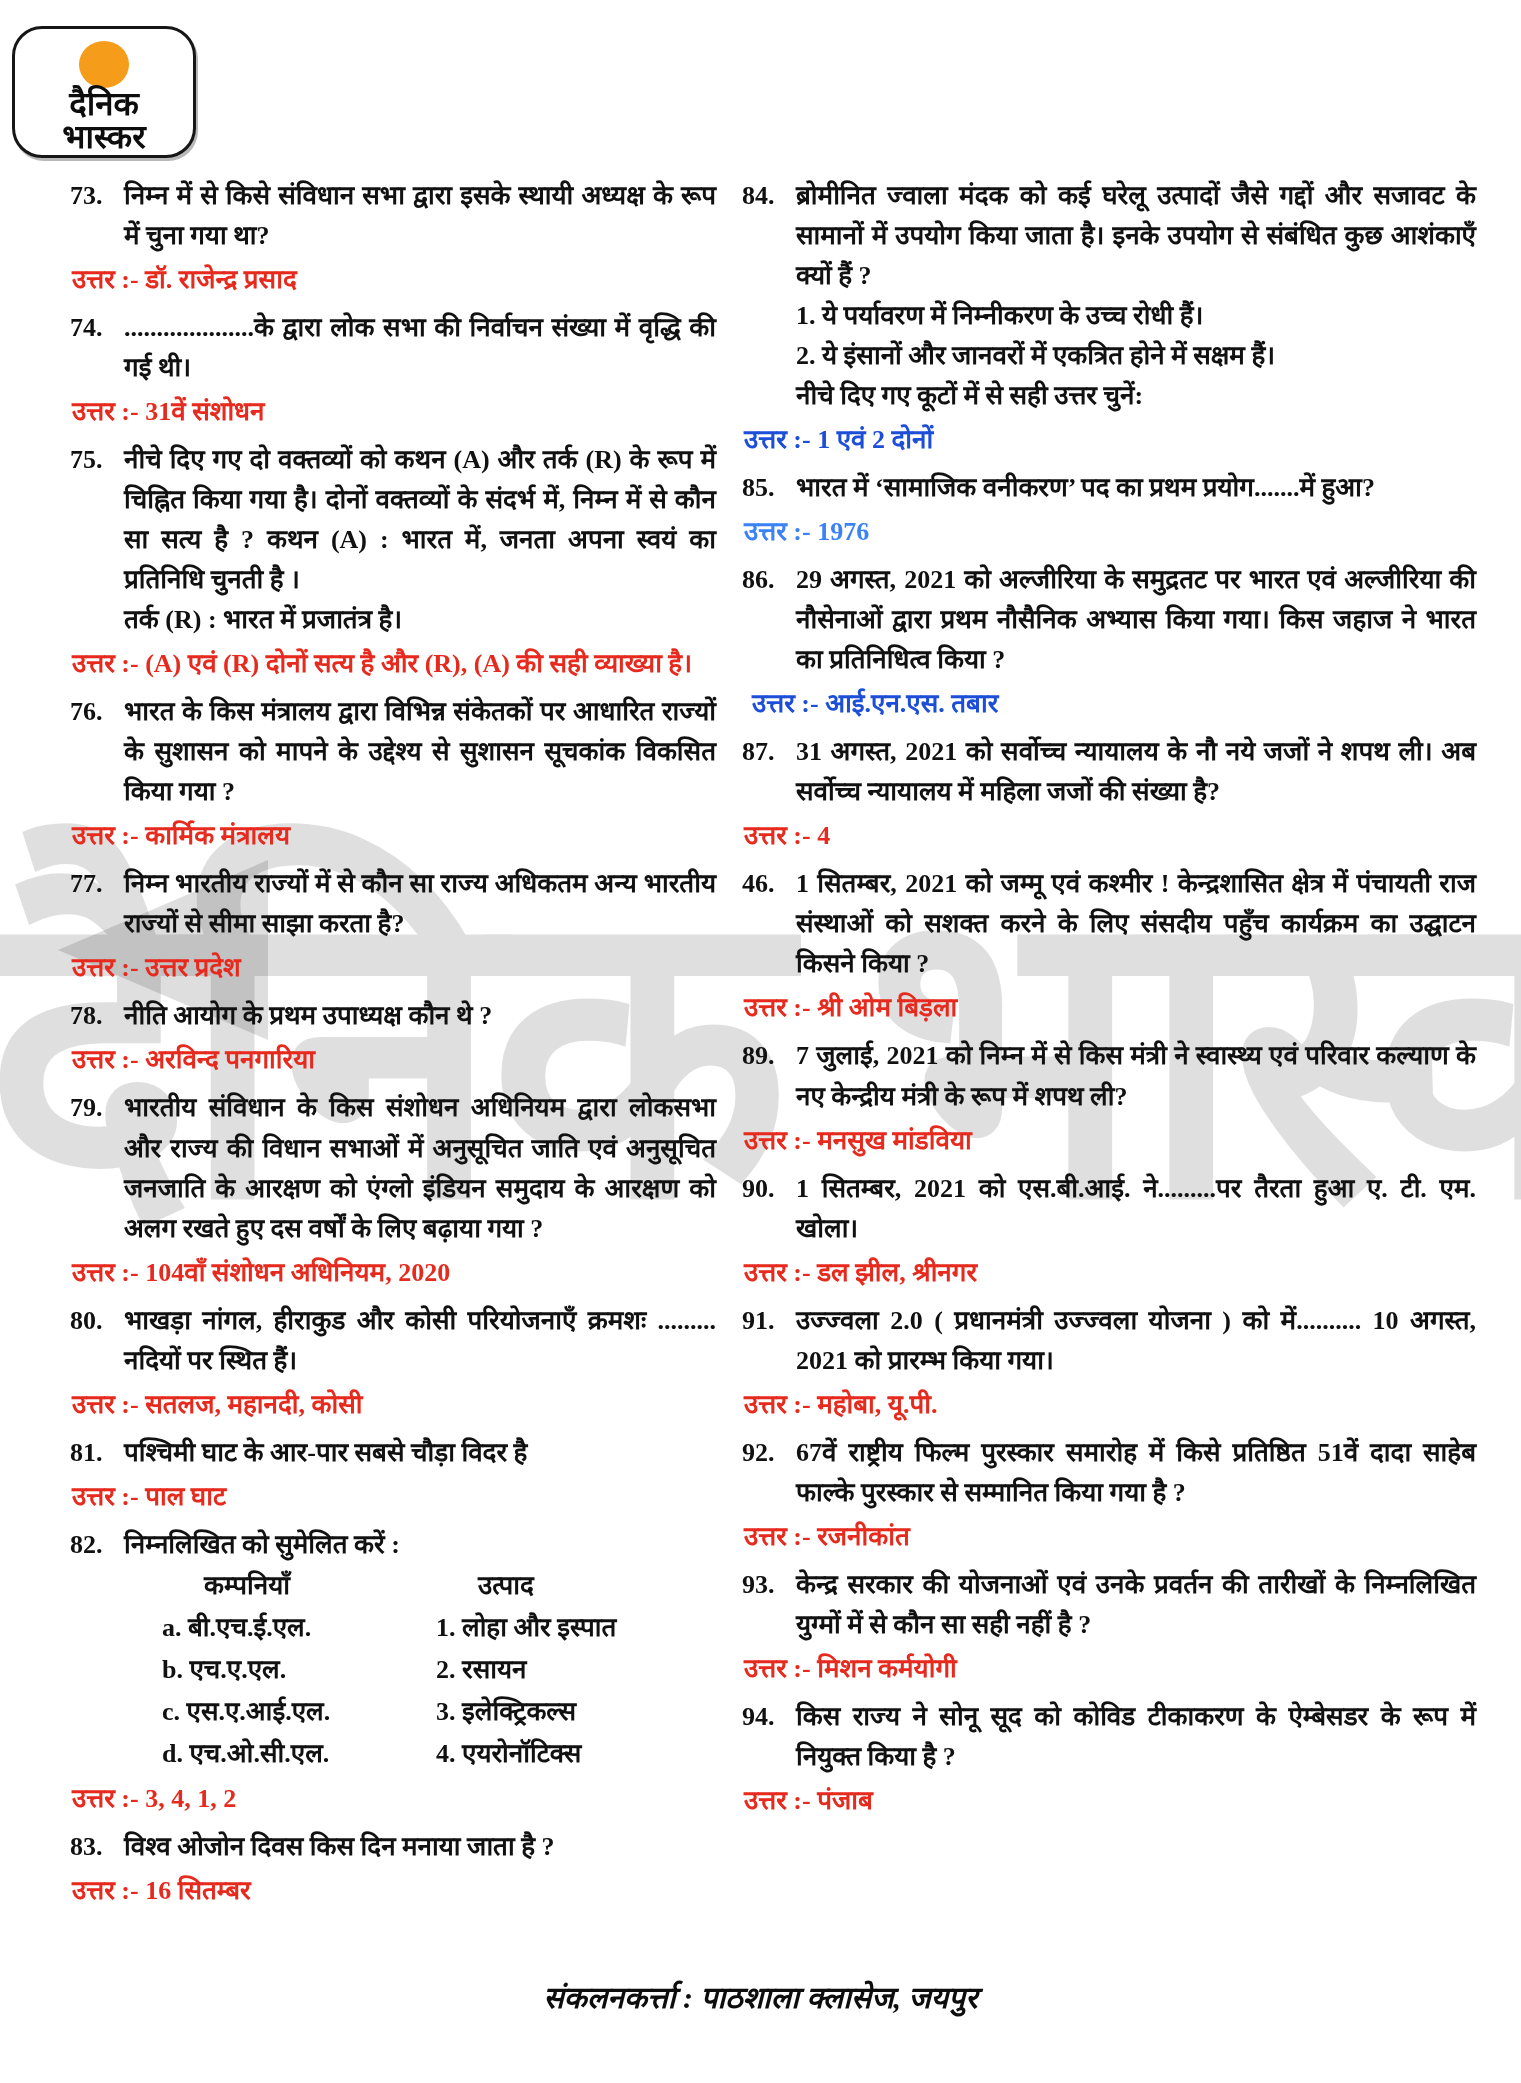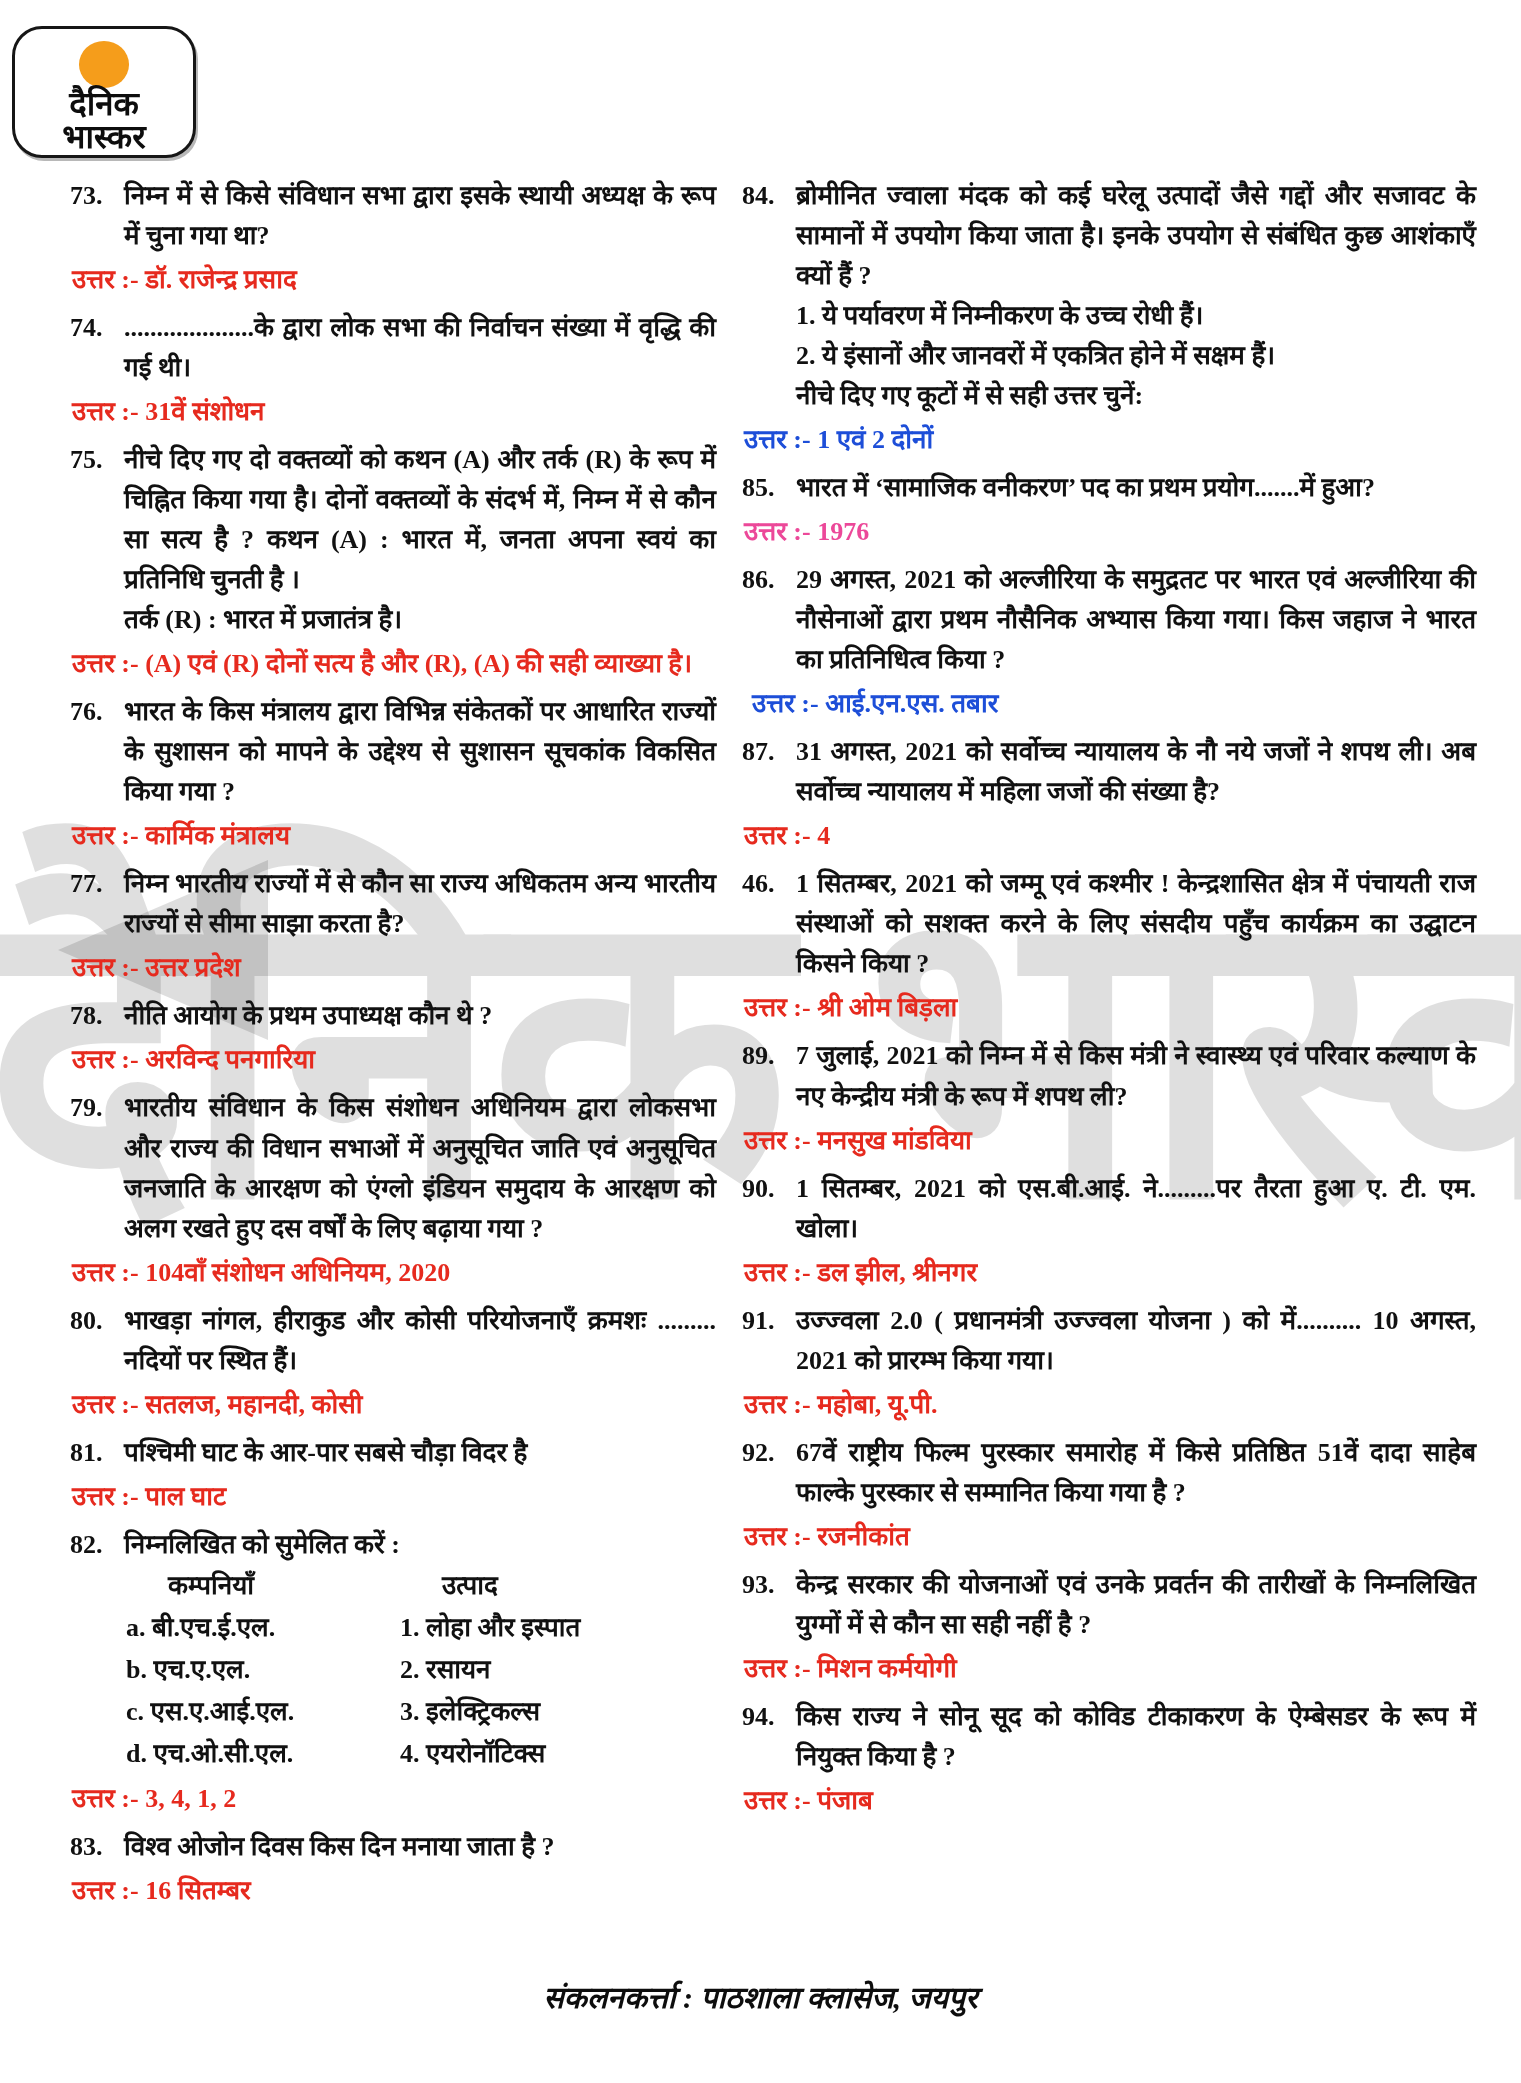--- a/index.html
+++ b/index.html
@@ -31,21 +31,21 @@
   .content{position:absolute;top:176px;left:70px;display:flex;gap:26px;z-index:10;}
   .col{box-sizing:border-box;}
   .col-left{width:646px;}
   .col-right{width:734px;}
   .question{margin-bottom:9px;}
   .q-row{display:flex;}
   .q-num{flex:0 0 54px;font-weight:700;font-size:26px;line-height:1.54;}
   .q-text{flex:1;font-weight:700;font-size:26px;line-height:1.54;text-align:justify;}
   .q-sub{margin-left:54px;font-weight:700;font-size:26px;line-height:1.54;}
   .answer{font-weight:700;font-size:26px;line-height:1.5;margin-top:4px;padding-left:2px;}
-  .match{margin-left:56px;display:grid;grid-template-columns:262px 1fr;column-gap:12px;
+  .match{margin-left:92px;display:grid;grid-template-columns:262px 1fr;column-gap:12px;
          font-weight:700;font-size:26px;line-height:1.62;}
   .match .hdr{padding-left:42px;}
   
   .footer{position:absolute;left:0;bottom:66px;width:100%;text-align:center;
           font-weight:700;font-size:30px;color:#0d0d0d;z-index:10;font-style:italic;}
 </style>
 </head>
 <body>
 
 <div class="logo">
@@ -161,21 +161,21 @@
         <div class="q-sub">1. ये पर्यावरण में निम्नीकरण के उच्च रोधी हैं।</div>
         <div class="q-sub">2. ये इंसानों और जानवरों में एकत्रित होने में सक्षम हैं।</div>
         <div class="q-sub">नीचे दिए गए कूटों में से सही उत्तर चुनें:</div>
         <div class="answer" style="color: #1d4ed8;"><span>उत्तर :-  </span><span>1 एवं 2 दोनों</span></div>
       </div>
       <div class="question">
         <div class="q-row">
           <span class="q-num">85.</span>
           <div class="q-text">भारत में ‘सामाजिक वनीकरण’ पद का प्रथम प्रयोग.......में हुआ?</div>
         </div>
-        <div class="answer" style="color: #ec4899;"><span>उत्तर :-  </span><span>1976</span></div>
+        <div class="answer" style="color: #3b82f6;"><span>उत्तर :-  </span><span>1976</span></div>
       </div>
       <div class="question">
         <div class="q-row">
           <span class="q-num">86.</span>
           <div class="q-text">29 अगस्त, 2021 को अल्जीरिया के समुद्रतट पर भारत एवं अल्जीरिया की नौसेनाओं द्वारा प्रथम नौसैनिक अभ्यास किया गया। किस जहाज ने भारत का प्रतिनिधित्व किया ?</div>
         </div>
         <div class="answer" style="color: #1d4ed8; margin-left: 8px;"><span>उत्तर :-  </span><span>आई.एन.एस. तबार</span></div>
       </div>
       <div class="question">
         <div class="q-row">

